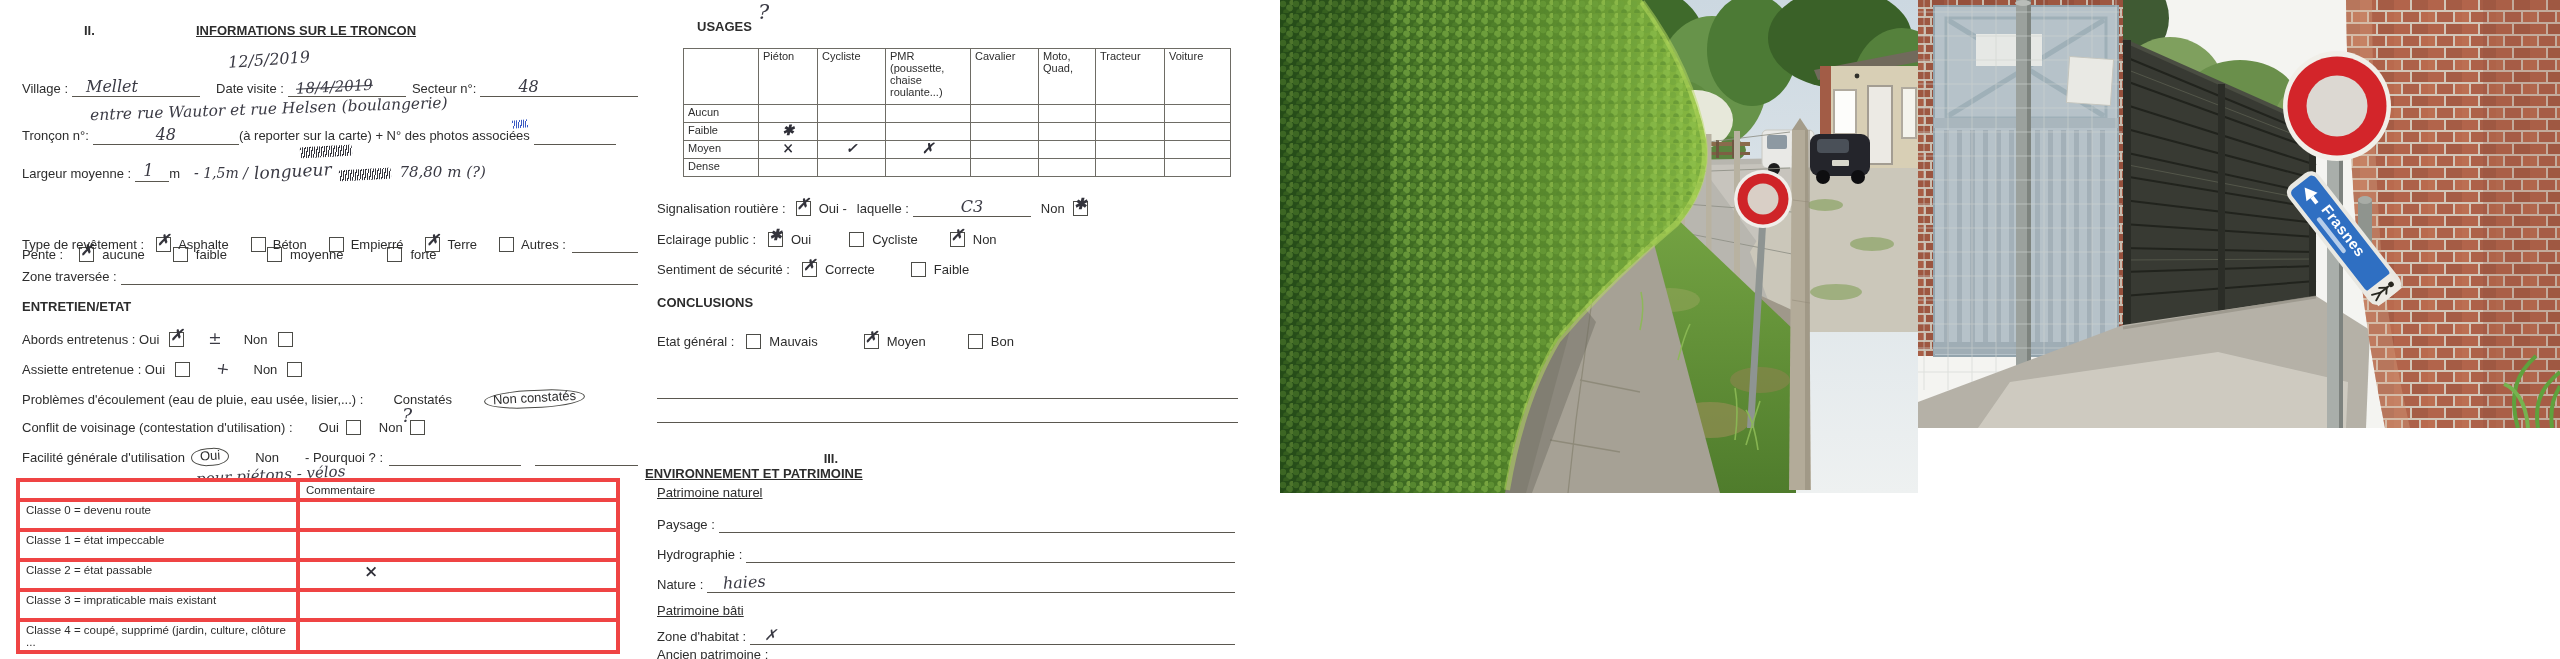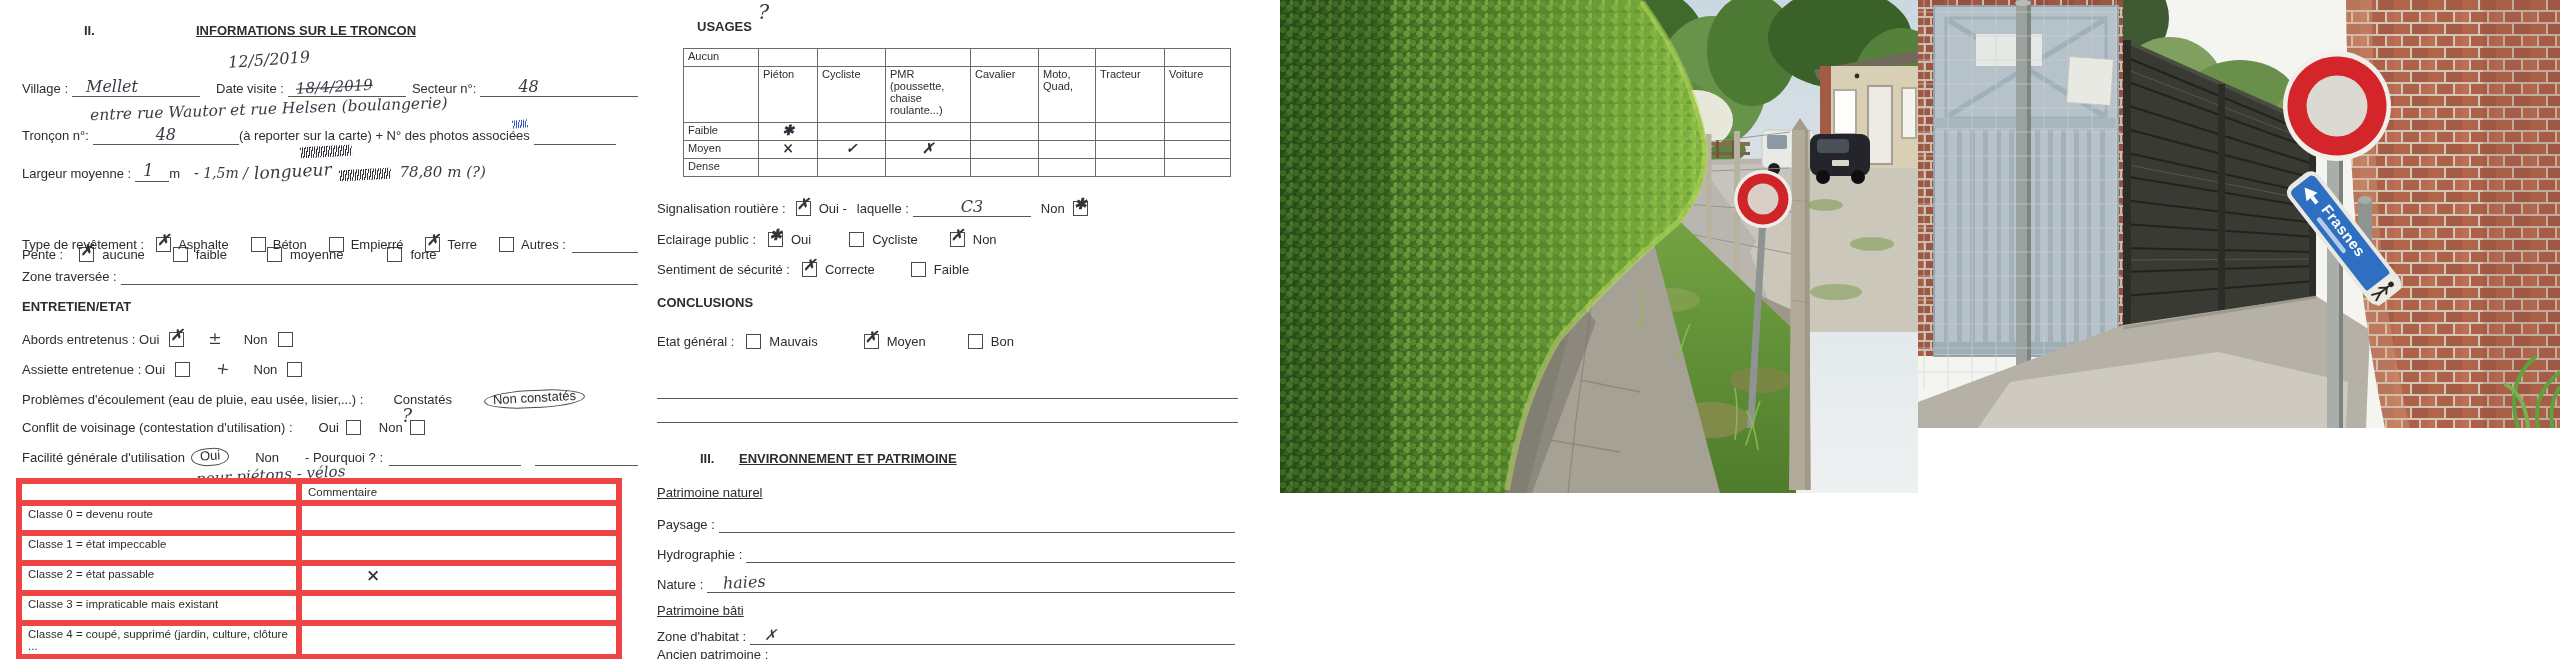--- a/index.html
+++ b/index.html
@@ -14,21 +14,21 @@
   .cb{width:13px;height:13px;border:1.4px solid #4c4c47;display:inline-block;position:relative;background:#fff;margin-bottom:1px;flex:none;}
   .cb .mk{position:absolute;left:0;top:-5px;width:13px;text-align:center;font-family:"DejaVu Serif",serif;font-style:italic;font-weight:bold;font-size:15px;color:#34343c;line-height:1;}
   .hw{font-family:"DejaVu Serif",serif;font-style:italic;color:#3a3a44;}
   .hw-big{font-size:16px;}
   .strike{text-decoration:line-through;}
   .circled{border:1.5px solid #4c4c48;border-radius:50%/58%;padding:0 8px 1px 8px;transform:rotate(-3deg);}
   .scrib{display:inline-block;height:11px;background:repeating-linear-gradient(100deg,#35353d 0 1.1px,transparent 1.1px 2.4px);transform:rotate(-3deg);border-radius:2px;}
   .scrib-blue{display:inline-block;height:8px;background:repeating-linear-gradient(100deg,#3b5bc4 0 1px,transparent 1px 2.3px);transform:rotate(-5deg);}
   .abs{position:absolute;}
   table.cls{position:absolute;left:16px;top:478px;border-collapse:collapse;font-size:11.5px;color:#2d2d2d;table-layout:fixed;}
-  table.cls td{border:6px solid #ef4444;padding:2px 6px;vertical-align:top;background:#fff;}
+  table.cls td{border:4px solid #ef4444;padding:2px 6px;vertical-align:top;background:#fff;}
   table.usg{position:absolute;left:683px;top:48px;border-collapse:collapse;font-size:11px;color:#2d2d2d;table-layout:fixed;}
   table.usg th,table.usg td{border:1px solid #6e6c65;padding:1px 4px;vertical-align:top;text-align:left;font-weight:normal;background:#fff;}
   table.usg td.c{text-align:center;height:15px;}
   .tmk{font-family:"DejaVu Serif",serif;font-style:italic;font-weight:bold;font-size:14px;color:#2f2f38;line-height:.9;}
   .photo{position:absolute;overflow:hidden;}
   svg{display:block;}
 </style>
 </head>
 <body>
 
@@ -229,41 +229,41 @@
       <col style="width:75px;">
         <col style="width:59px;">
         <col style="width:68px;">
         <col style="width:85px;">
       <col style="width:68px;">
         <col style="width:57px;">
         <col style="width:69px;">
         <col style="width:66px;">
     </colgroup>
     <tbody>
-        <tr>
-      <td>Aucun</td>
-      <td class="c"><span class="tmk"></span></td>
-          <td class="c"><span class="tmk"></span></td>
-          <td class="c"><span class="tmk"></span></td>
-          <td class="c"><span class="tmk"></span></td>
-          <td class="c"><span class="tmk"></span></td>
-          <td class="c"><span class="tmk"></span></td>
-          <td class="c"><span class="tmk"></span></td>
-    </tr>
-    <tr style="height:56px;">
+        <tr style="height:56px;">
       <th></th>
       <th style="white-space:normal;">Piéton</th>
       <th style="white-space:normal;">Cycliste</th>
       <th style="white-space:normal;">PMR (poussette, chaise roulante...)</th>
       <th style="white-space:normal;">Cavalier</th>
       <th style="white-space:normal;">Moto, Quad,</th>
       <th style="white-space:normal;">Tracteur</th>
       <th style="white-space:normal;">Voiture</th>
     </tr>
     <tr>
+      <td>Aucun</td>
+      <td class="c"><span class="tmk"></span></td>
+          <td class="c"><span class="tmk"></span></td>
+          <td class="c"><span class="tmk"></span></td>
+          <td class="c"><span class="tmk"></span></td>
+          <td class="c"><span class="tmk"></span></td>
+          <td class="c"><span class="tmk"></span></td>
+          <td class="c"><span class="tmk"></span></td>
+    </tr>
+    <tr>
       <td>Faible</td>
       <td class="c"><span class="tmk">✱</span></td>
           <td class="c"><span class="tmk"></span></td>
           <td class="c"><span class="tmk"></span></td>
           <td class="c"><span class="tmk"></span></td>
           <td class="c"><span class="tmk"></span></td>
           <td class="c"><span class="tmk"></span></td>
           <td class="c"><span class="tmk"></span></td>
     </tr>
     <tr>
@@ -347,21 +347,21 @@
     <span style="margin-left:8px;">Moyen</span>
     <span class="cb" style="margin-left:42px;">
         <span class="mk"></span>
       </span>
     <span style="margin-left:8px;">Bon</span>
   </div>
 
   <span class="abs" style="left:657px;top:398px;width:581px;border-bottom:1px solid #5a574f;"></span>
   <span class="abs" style="left:657px;top:422px;width:581px;border-bottom:1px solid #5a574f;"></span>
 
-  <div class="line" style="left:700px;top:452px;">
+  <div class="line" style="left:645px;top:452px;flex-direction:column;">
     <span style="display:inline-block;width:39px;" class="bold">III.</span>
       <span class="bold u">ENVIRONNEMENT ET PATRIMOINE</span>
   </div>
 
   <div class="line u" style="left:657px;top:486px;">Patrimoine naturel</div>
 
   <div class="line" style="left:657px;top:516px;width:578px;">
     <span class="lbl">Paysage :</span>
     <span class="ul fill"></span>
   </div>

